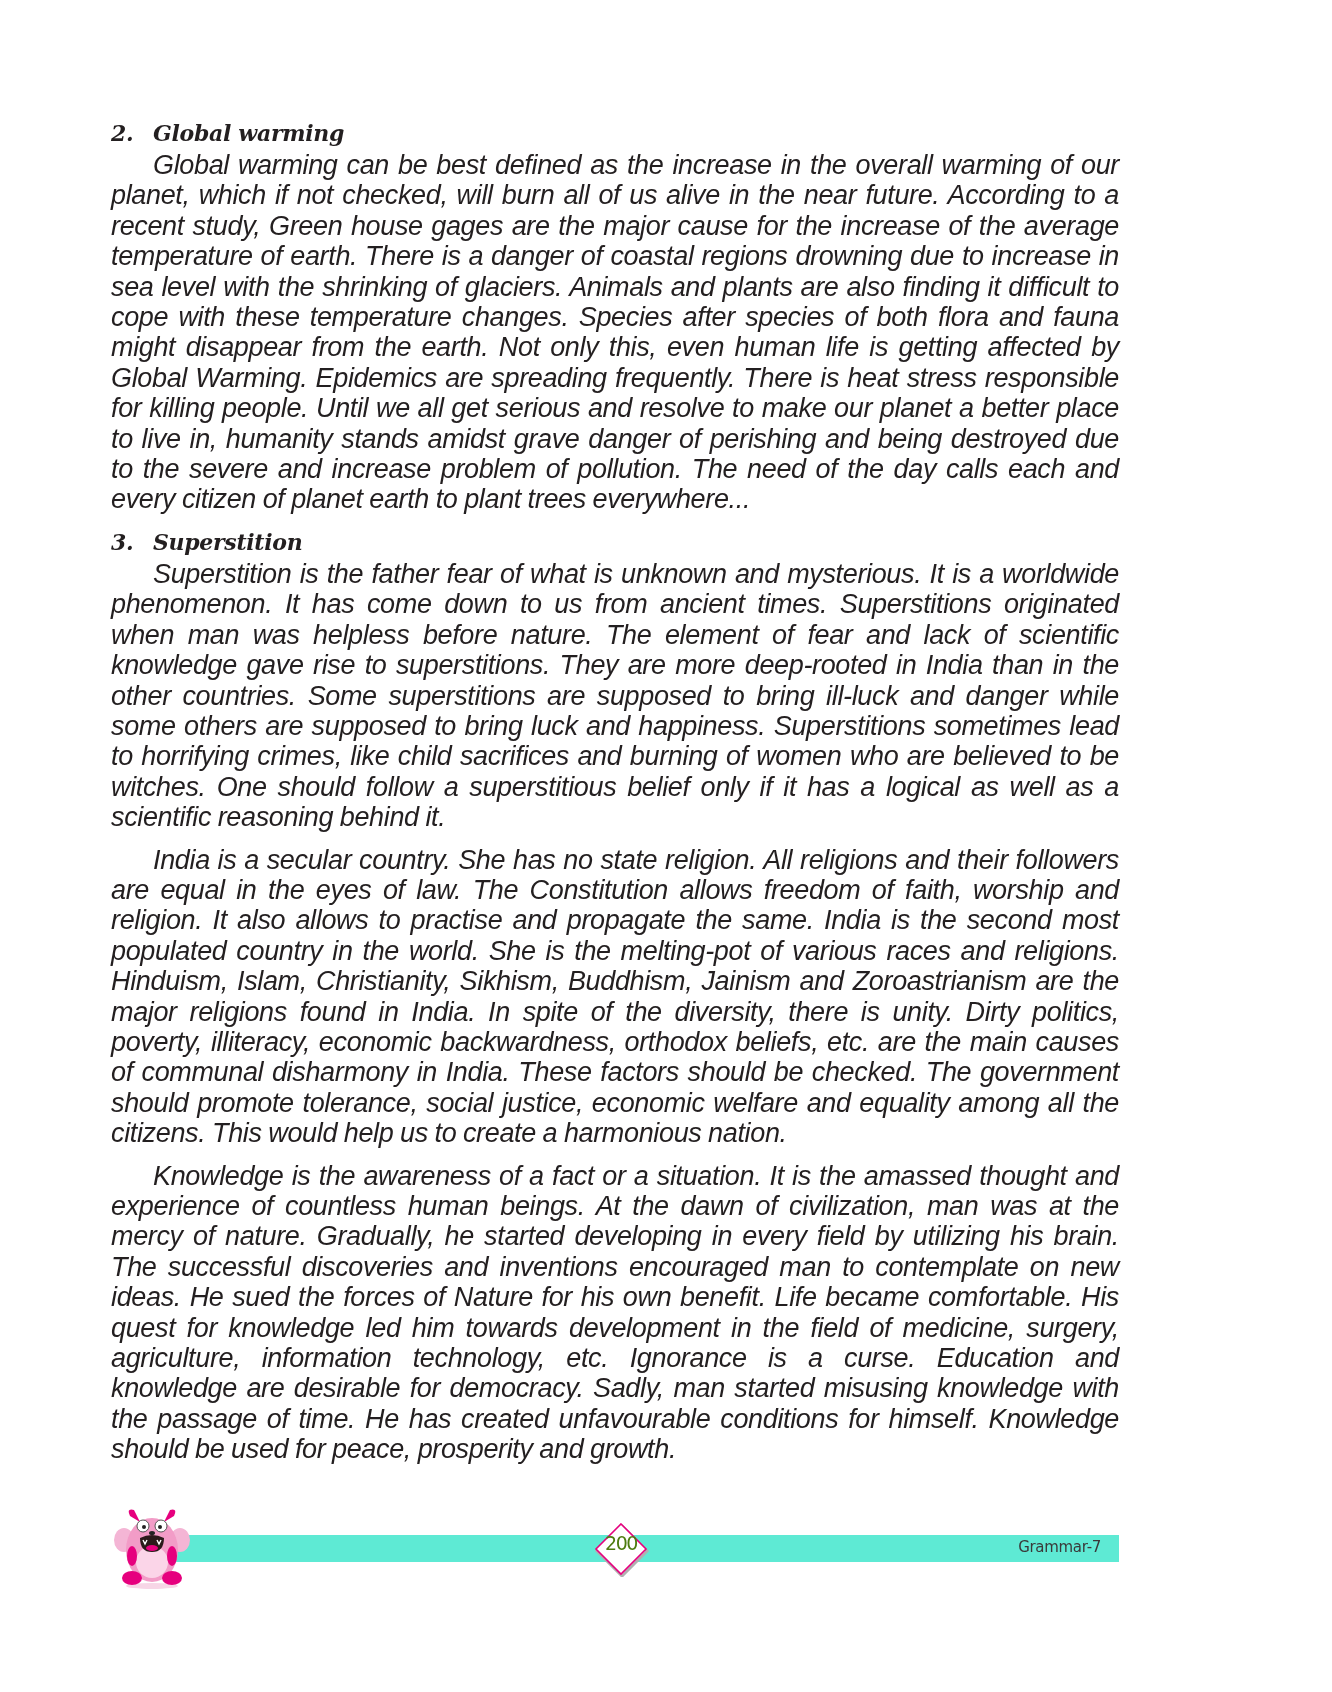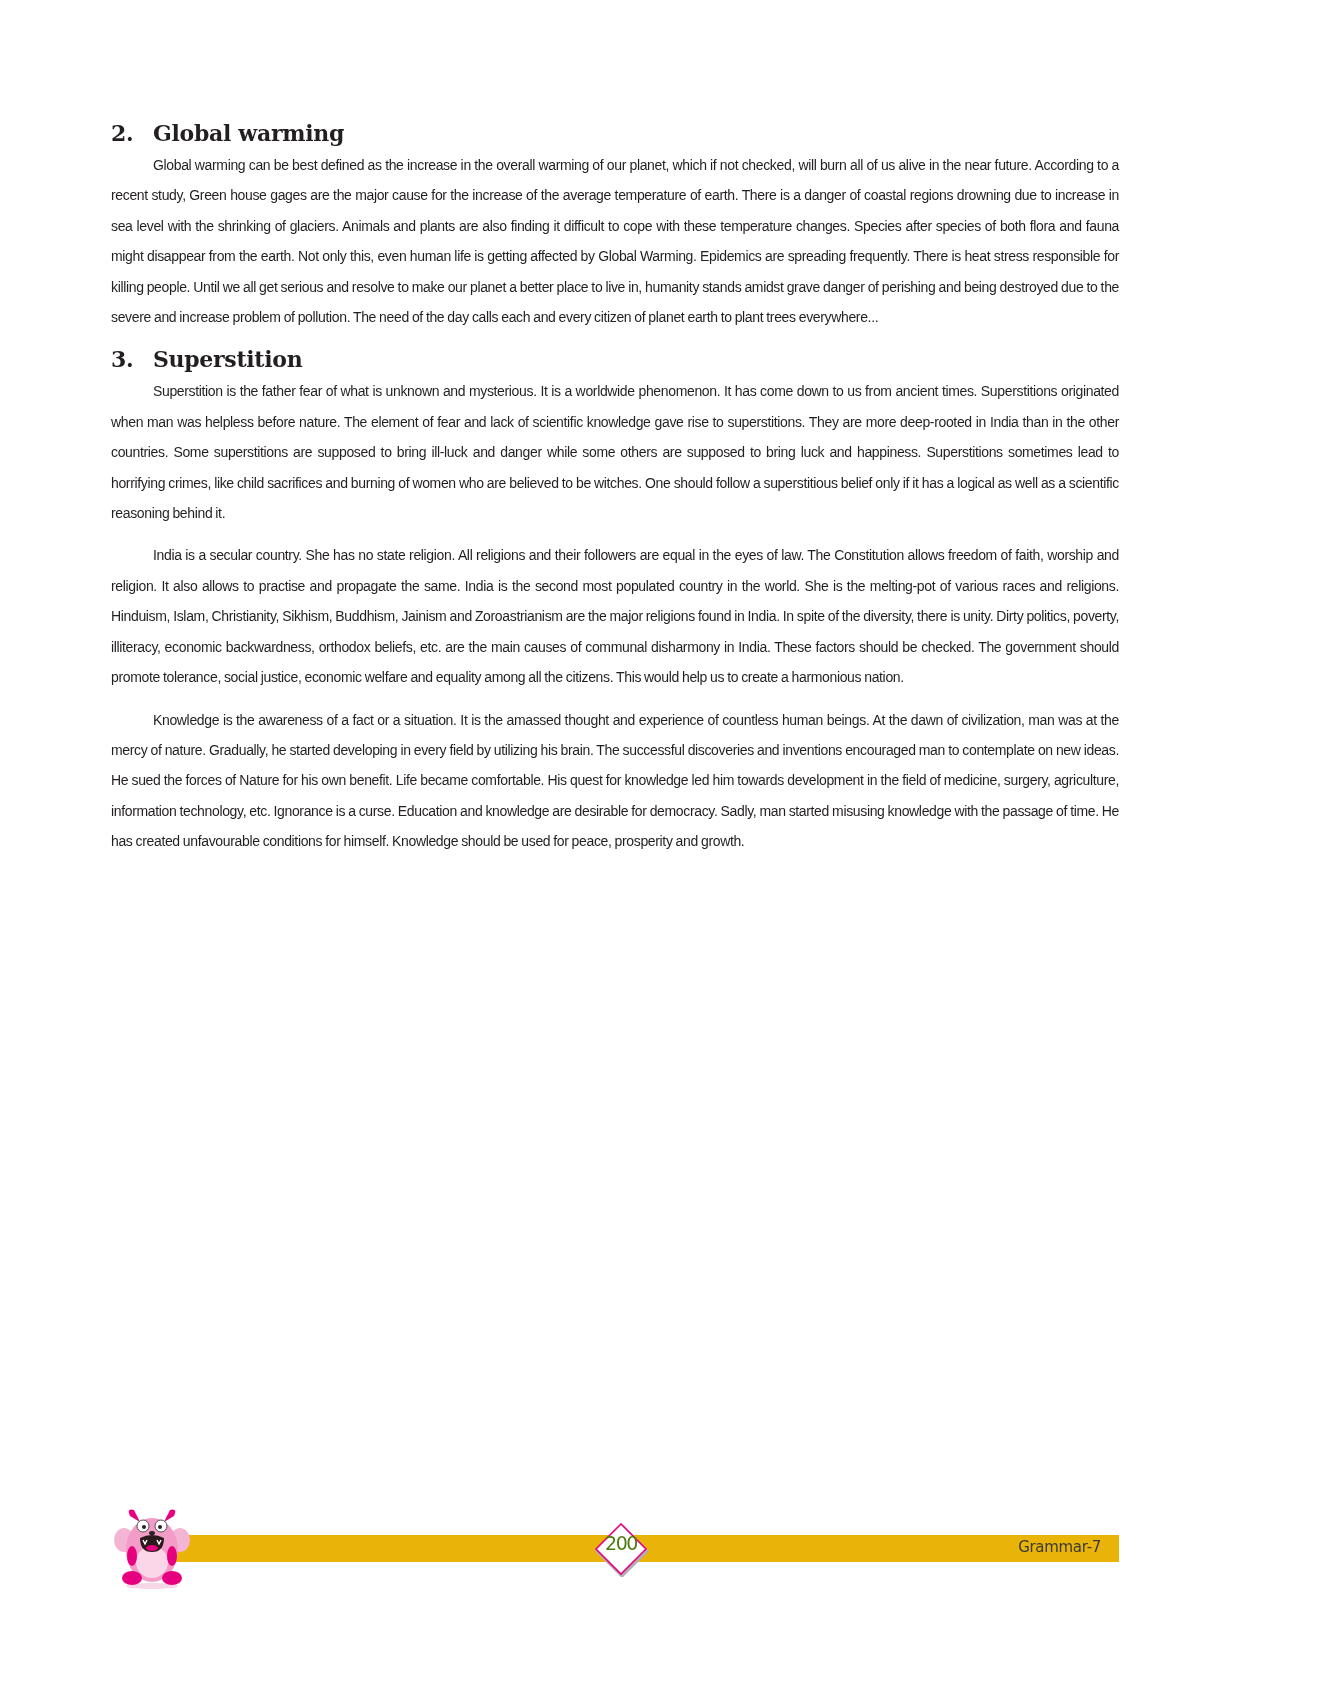--- a/index.html
+++ b/index.html
@@ -1,26 +1,26 @@
 <!DOCTYPE html>
 <html><head>
 <meta charset="utf-8">
 <style>
   html, body { margin: 0; padding: 0; background: #ffffff; }
   body { width: 1332px; height: 1692px; position: relative; overflow: hidden; }
   .page { position: absolute; left: 111px; top: 118px; width: 1008px; color: #231f20;
     font-family: "Liberation Sans", "DejaVu Sans", sans-serif; }
-  .section { margin: 0; }
+  .section { margin: 0; font-style: italic; }
   .heading { font-family: "DejaVu Serif", "Liberation Serif", serif; font-weight: bold;
     font-size: 22px; line-height: 30px; margin: 0 0 2px 0; letter-spacing: -0.3px; }
   .heading .num { display: inline-block; width: 42px; }
-  .para { font-size: 14px; line-height: 30.4px; text-align: justify; margin: 0 0 12px 0;
+  .para { font-size: 27px; line-height: 30.4px; text-align: justify; margin: 0 0 12px 0;
     text-indent: 42px; letter-spacing: -0.35px; word-spacing: -0.5px; }
   .footer { position: absolute; left: 0; top: 0; width: 1332px; height: 1692px; pointer-events: none; }
-  .footer-bar { position: absolute; left: 140px; top: 1535px; width: 979px; height: 27px; background: #eab308; }
+  .footer-bar { position: absolute; left: 140px; top: 1535px; width: 979px; height: 27px; background: #5eead4; }
   .footer-label { position: absolute; right: 18px; top: 3px; font-family: "DejaVu Sans", sans-serif;
     font-size: 15px; color: #3a3a3a; letter-spacing: -0.3px; }
   .page-diamond { position: absolute; left: 593px; top: 1521px; width: 56px; height: 56px; }
   .page-num { position: absolute; left: 593px; top: 1532px; width: 56px; text-align: center;
     font-family: "DejaVu Sans", sans-serif; font-size: 19px; color: #4d7c0f; letter-spacing: -1.5px; }
   .mascot { position: absolute; left: 112px; top: 1506px; width: 80px; height: 84px; }
 </style>
 </head>
 <body>
 

